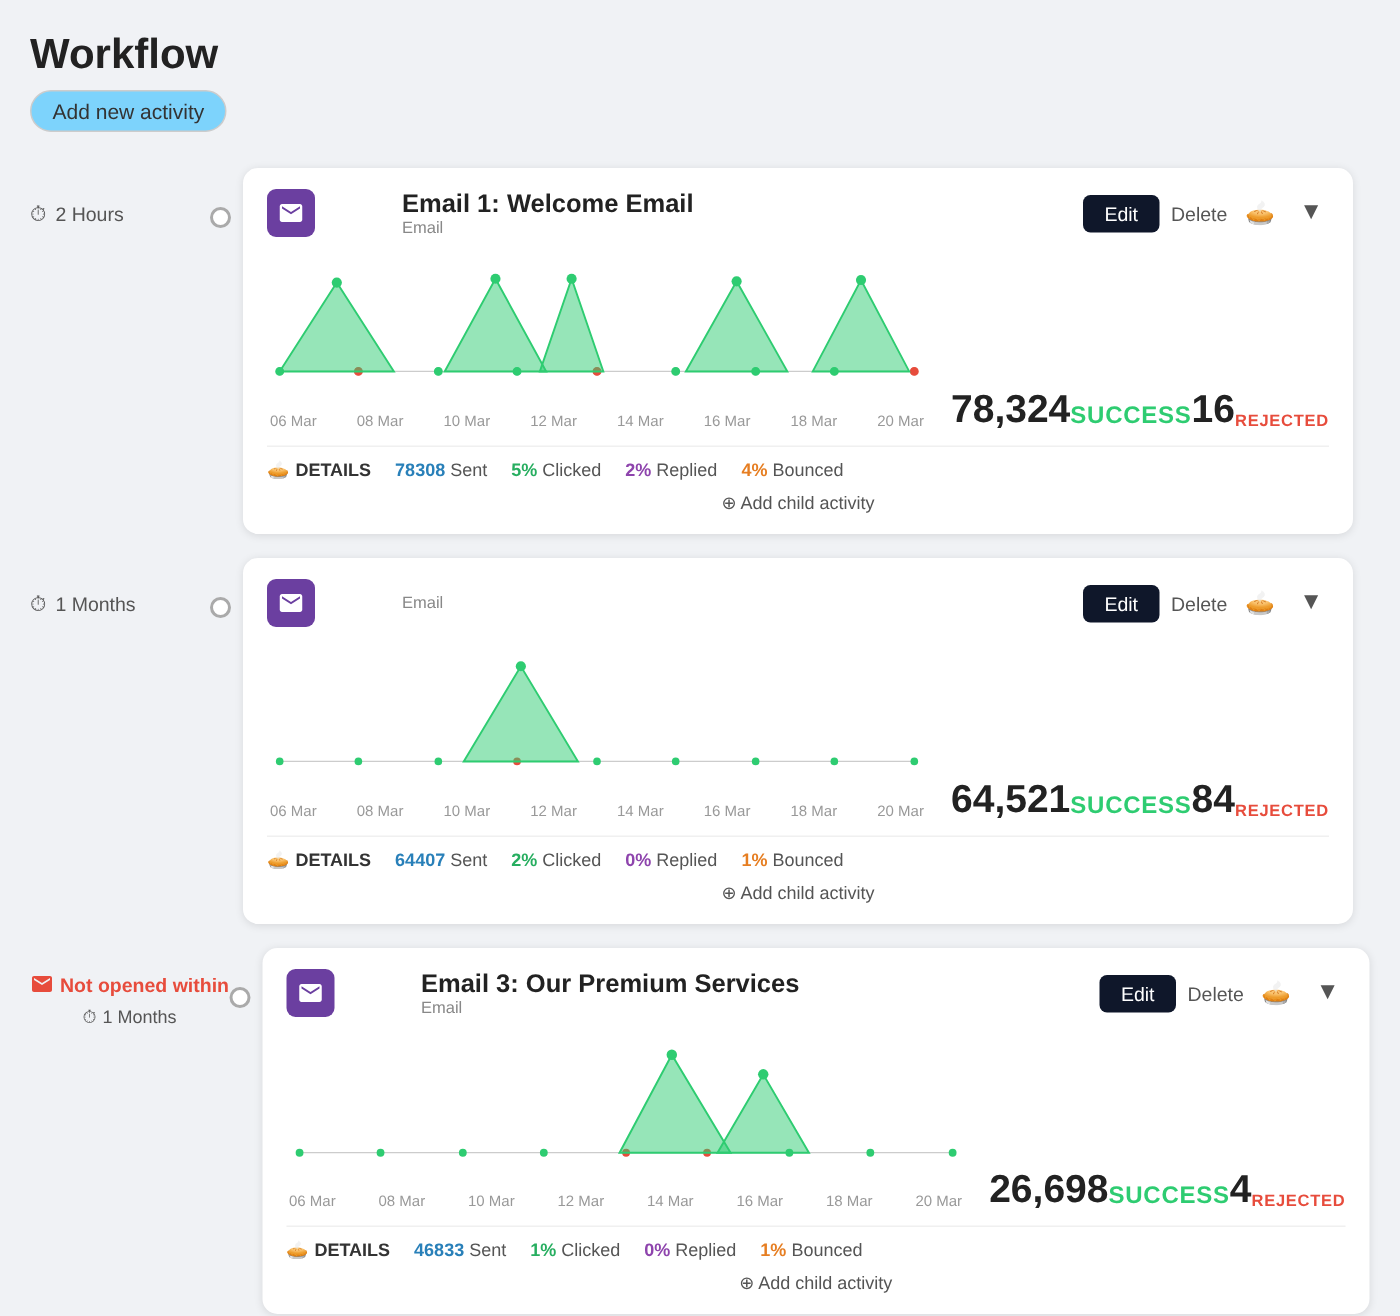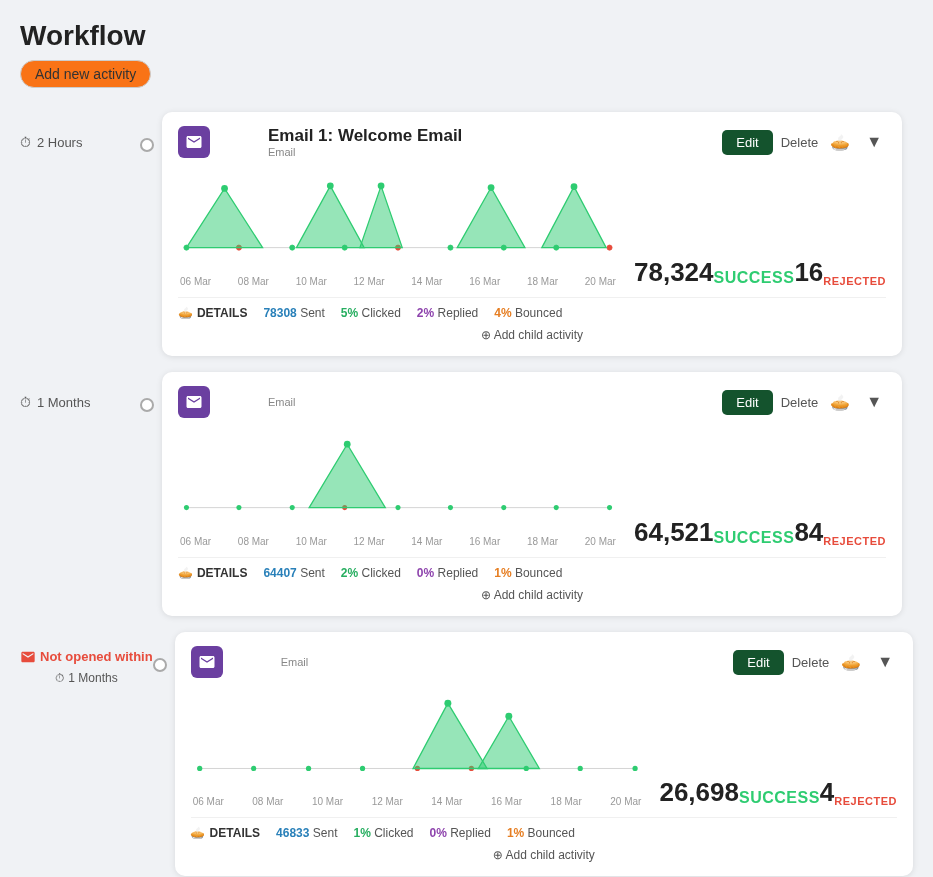--- a/index.html
+++ b/index.html
@@ -10,21 +10,21 @@
       color: #333;
     }
     .page-title {
       font-size: 28px;
       font-weight: 600;
       color: #222;
       margin-bottom: 8px;
     }
     .add-new-btn {
       display: inline-block;
-      background: #f97316;
+      background: #7dd3fc;
       border: 1px solid #ccc;
       border-radius: 20px;
       padding: 5px 14px;
       font-size: 14px;
       cursor: pointer;
       color: #333;
       margin-bottom: 24px;
     }
     .workflow-container {
       display: flex;
@@ -104,21 +104,21 @@
     .card-subtitle {
       font-size: 11px;
       color: #888;
     }
     .card-actions {
       display: flex;
       gap: 8px;
       align-items: center;
     }
     .btn-edit {
-      background: #14532d;
+      background: #0f172a;
       color: #fff;
       border: none;
       border-radius: 5px;
       padding: 5px 14px;
       font-size: 13px;
       cursor: pointer;
       font-weight: 500;
     }
     .btn-delete {
       background: none;
@@ -407,41 +407,42 @@
       </div>
       <div class="add-child-row">
         <span>⊕ <span>Add child activity</span></span>
       </div>
     </div>
   </div>
 
   <div class="activity-row">
     <div class="condition-label">
       <div style="color:#e74c3c; font-size:13px; font-weight:600; display:flex; flex-direction:column; align-items:center; gap:2px;">
-        <span style="display:flex; align-items:center; gap:4px;">
+        <span style="display:flex; align-items:flex-start; gap:4px;">
           <svg width="16" height="16" viewBox="0 0 24 24" fill="#e74c3c">
               <path d="M20 4H4c-1.1 0-2 .9-2 2v12c0 1.1.9 2 2 2h16c1.1 0 2-.9 2-2V6c0-1.1-.9-2-2-2zm0 4l-8 5-8-5V6l8 5 8-5v2z"></path>
             </svg>
           <span>Not opened within</span>
         </span>
       </div>
       <div class="condition-sub">
         <span>⏱</span>
         <span>1 Months</span>
       </div>
     </div>
     <div class="connector-dot"></div>
     <div class="card">
       <div class="card-header">
         <div class="email-icon">
           <svg viewBox="0 0 24 24">
               <path d="M20 4H4c-1.1 0-2 .9-2 2v12c0 1.1.9 2 2 2h16c1.1 0 2-.9 2-2V6c0-1.1-.9-2-2-2zm0 4l-8 5-8-5V6l8 5 8-5v2z"></path>
             </svg>
         </div>
         <div class="card-title-group">
+          <div class="card-title">Email 3: Our Premium Services</div>
           <div class="card-subtitle">Email</div>
         </div>
         <div class="card-actions">
           <button class="btn-edit">Edit</button>
           <button class="btn-delete">Delete</button>
           <button class="icon-btn">🥧</button>
           <button class="icon-btn">▼</button>
         </div>
       </div>
       <div class="chart-stats-row">

